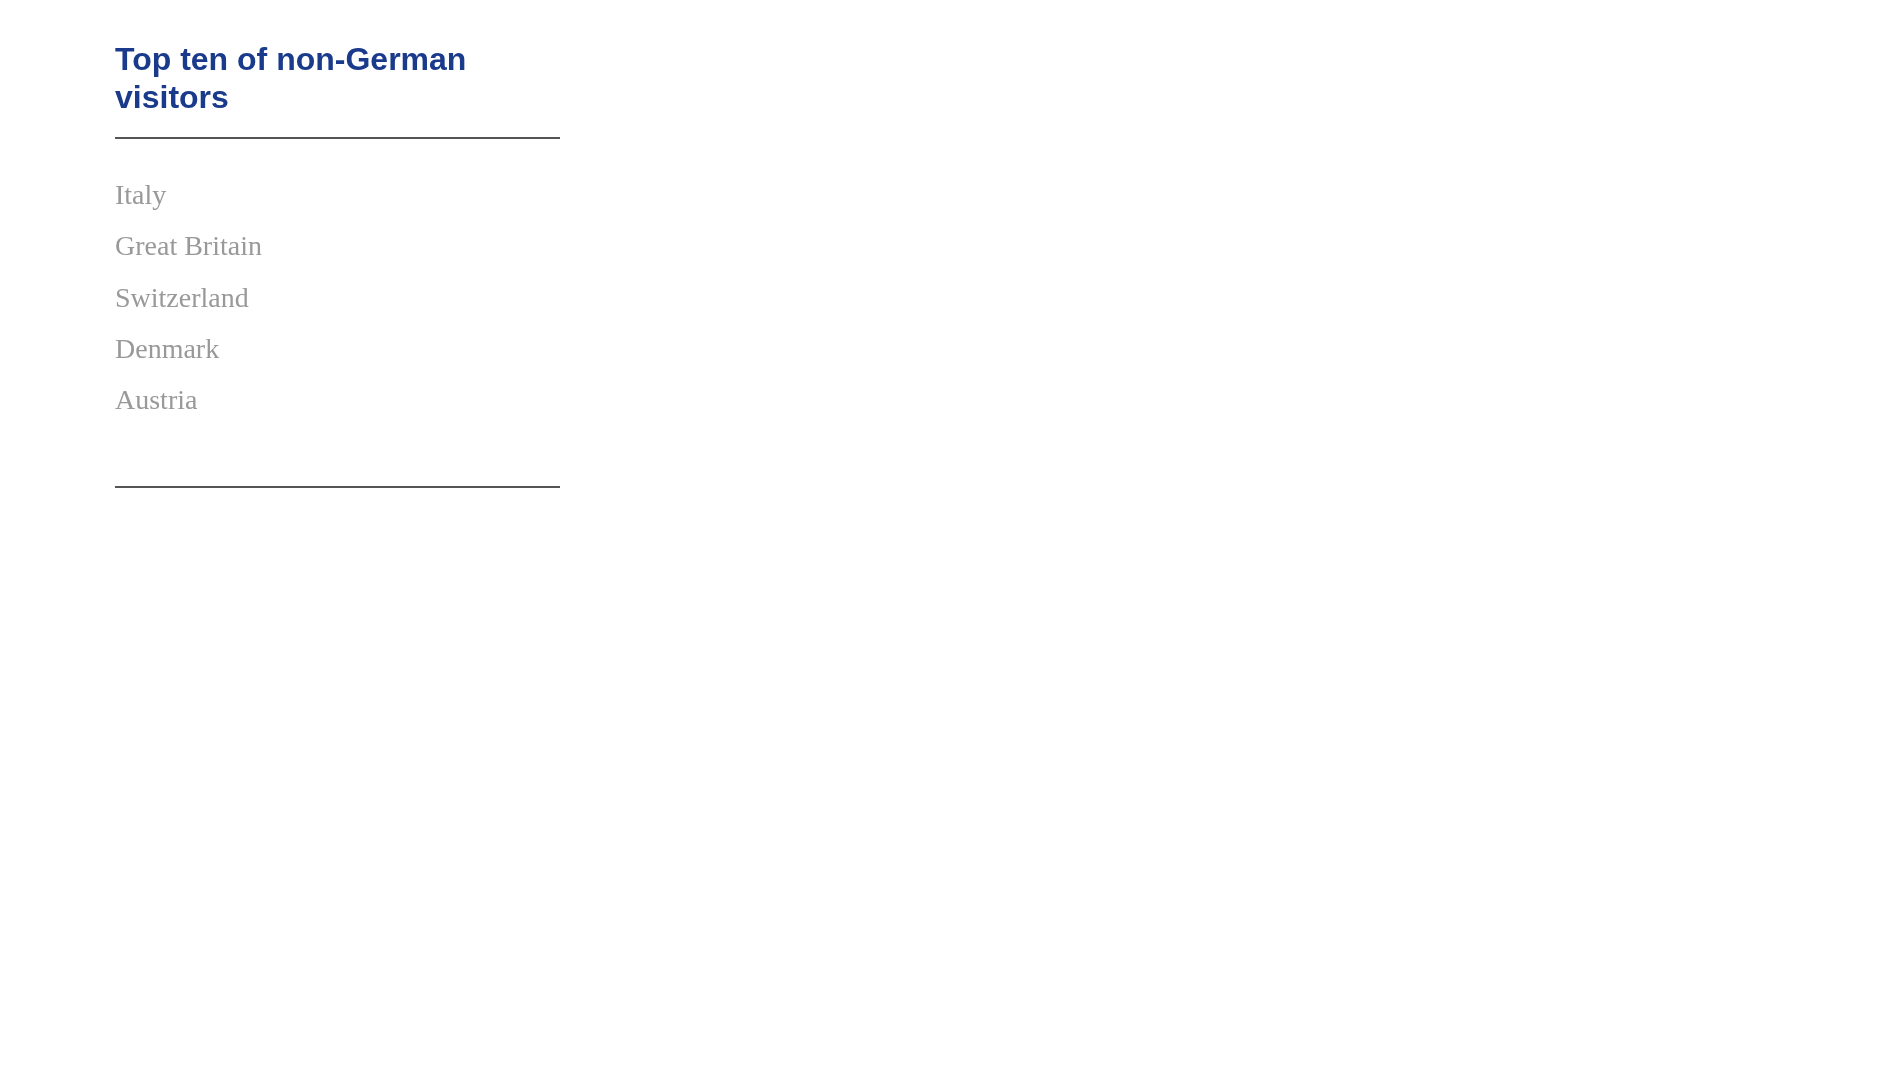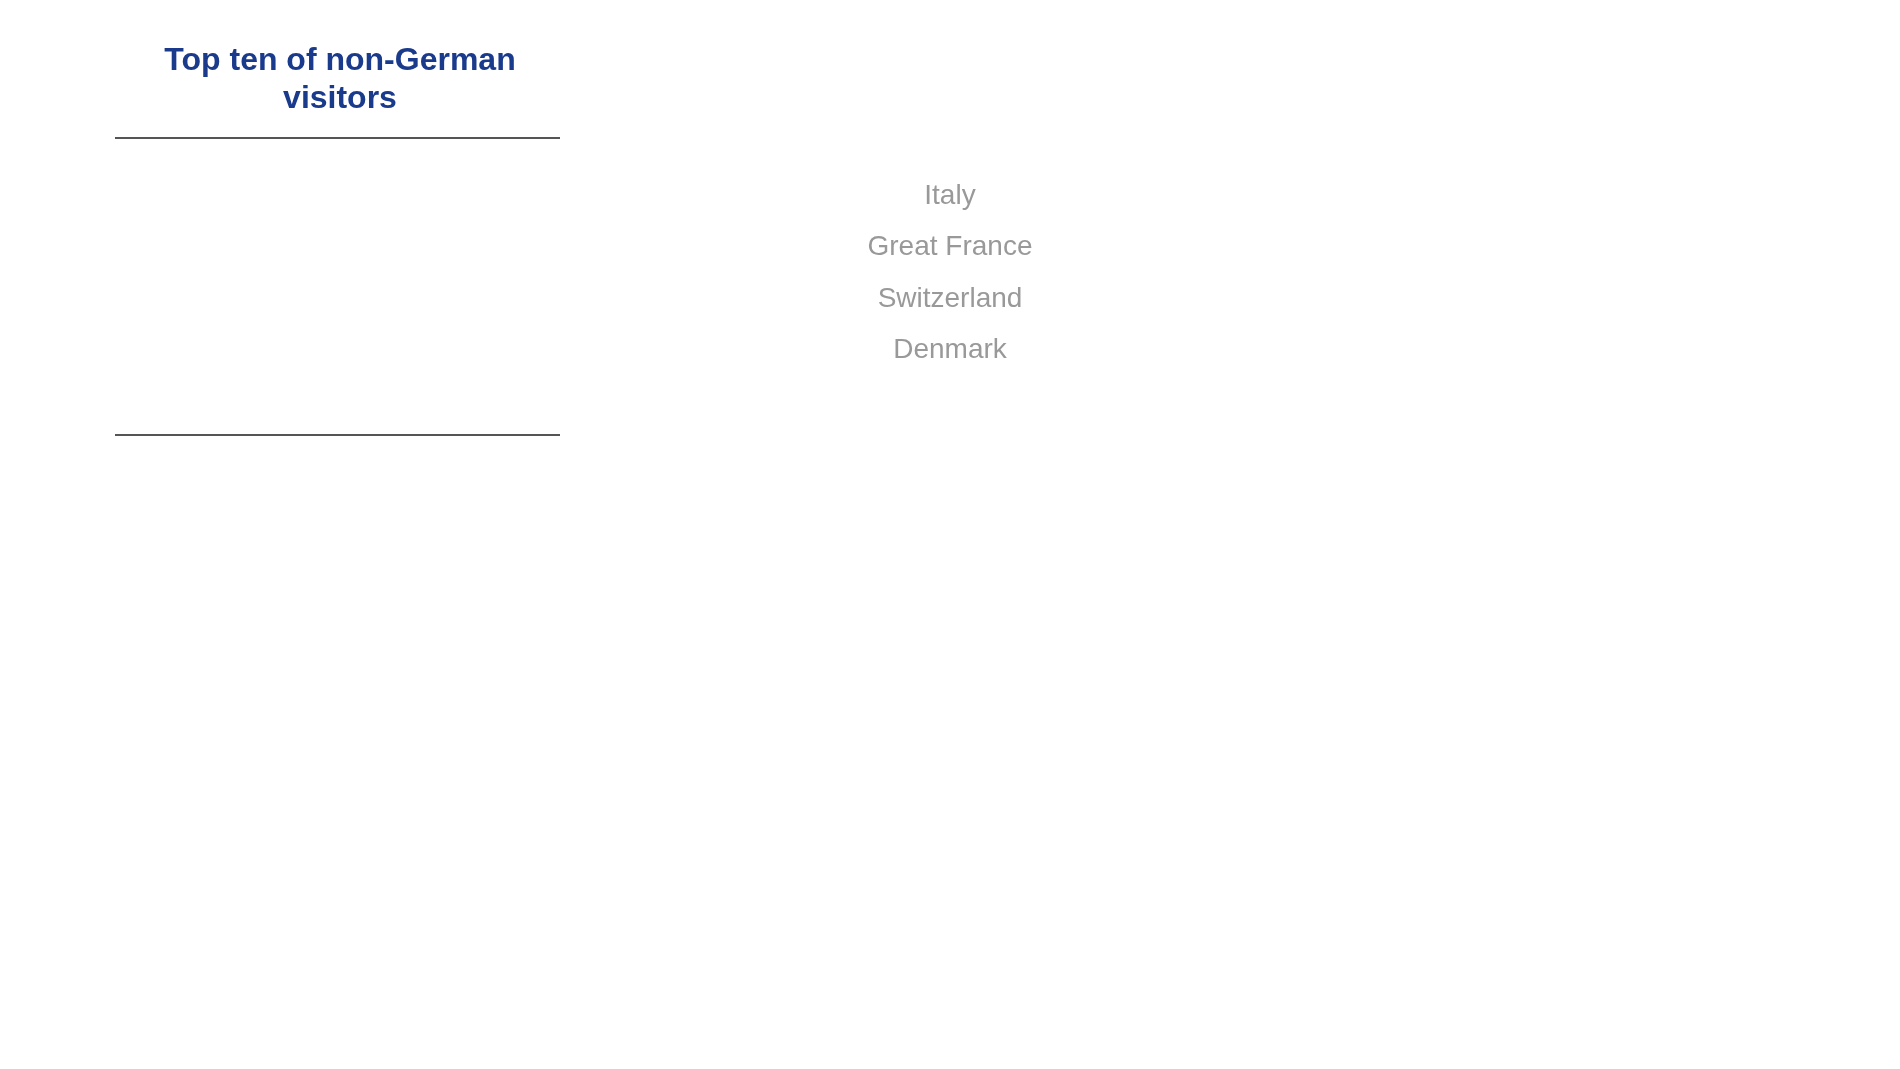--- a/index.html
+++ b/index.html
@@ -1,19 +1,18 @@
 <!DOCTYPE html>
 <html><head>
   <meta charset="utf-8">
   <style>
     * {
       margin: 0;
       padding: 0;
       box-sizing: border-box;
-      text-align: center;
     }
 
     body {
       width: 1900px;
       height: 1069px;
       background-color: #ffffff;
       font-family: Arial, sans-serif;
       overflow: hidden;
     }
 
@@ -33,20 +32,21 @@
     .divider-top {
       width: 445px;
       height: 2px;
       background-color: #555555;
       margin-bottom: 30px;
     }
 
     .country-list {
       list-style: none;
       margin-bottom: 60px;
+      font-family: Liberation Serif, serif;
     }
 
     .country-list li {
       color: #999999;
       font-size: 28px;
       line-height: 1.55;
       padding: 4px 0;
     }
 
     .divider-bottom {
@@ -62,19 +62,20 @@
 <div class="container">
   <h1 class="title">
     <span>Top ten of non-German</span><br>
     <span>visitors</span>
   </h1>
 
   <div class="divider-top"></div>
 
   <ul class="country-list" id="country-list">
   <li>Italy</li>
-      <li>Great France</li>
+      <li>Great Britain</li>
       <li>Switzerland</li>
       <li>Denmark</li>
+      <li>Austria</li>
     </ul>
 
   <div class="divider-bottom"></div>
 </div>
 
 </body></html>

